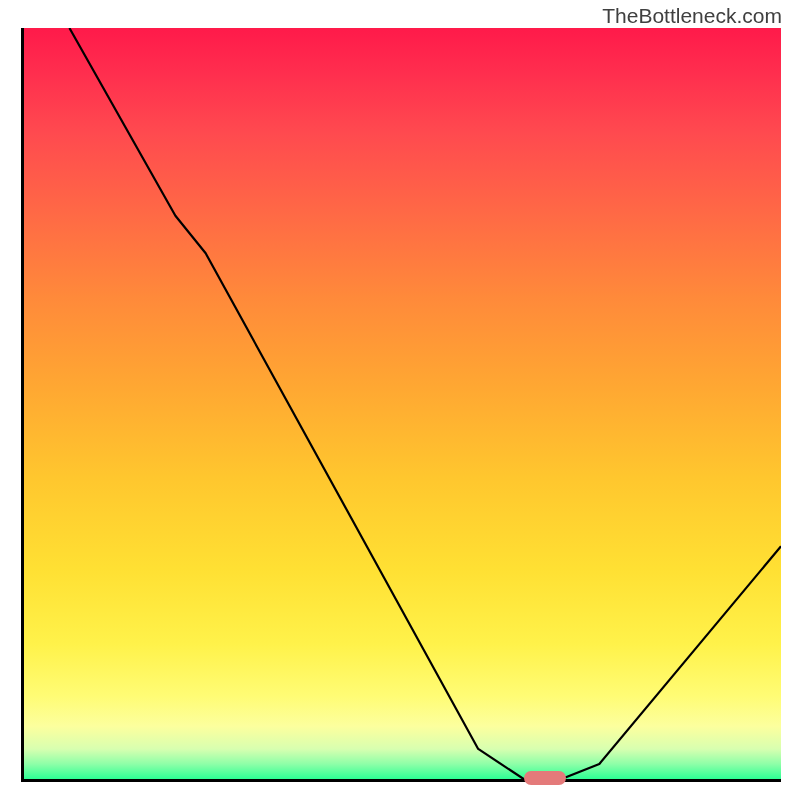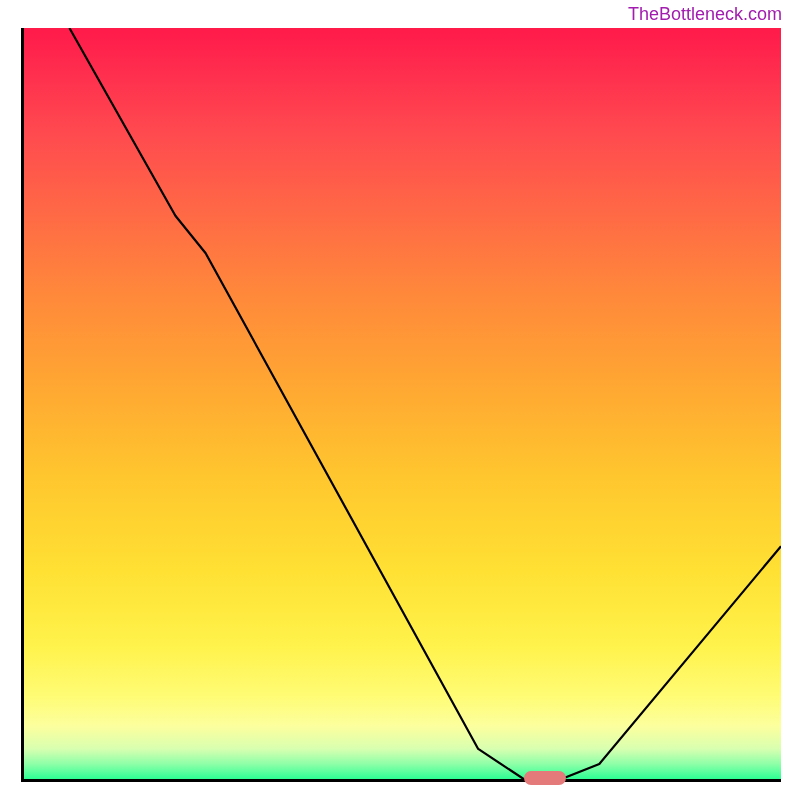--- a/index.html
+++ b/index.html
@@ -8,22 +8,22 @@
     height: 800px;
     background: #ffffff;
     font-family: Arial, sans-serif;
     position: relative;
     overflow: hidden;
   }
   .watermark {
     position: absolute;
     top: 4px;
     right: 18px;
-    font-size: 18px;
-    color: #a21caf;
+    font-size: 21px;
+    color: #404040;
     font-weight: 500;
     z-index: 20;
   }
   .plot-area {
     position: absolute;
     left: 21px;
     top: 28px;
     width: 760px;
     height: 754px;
     border-left: 3px solid #000;

